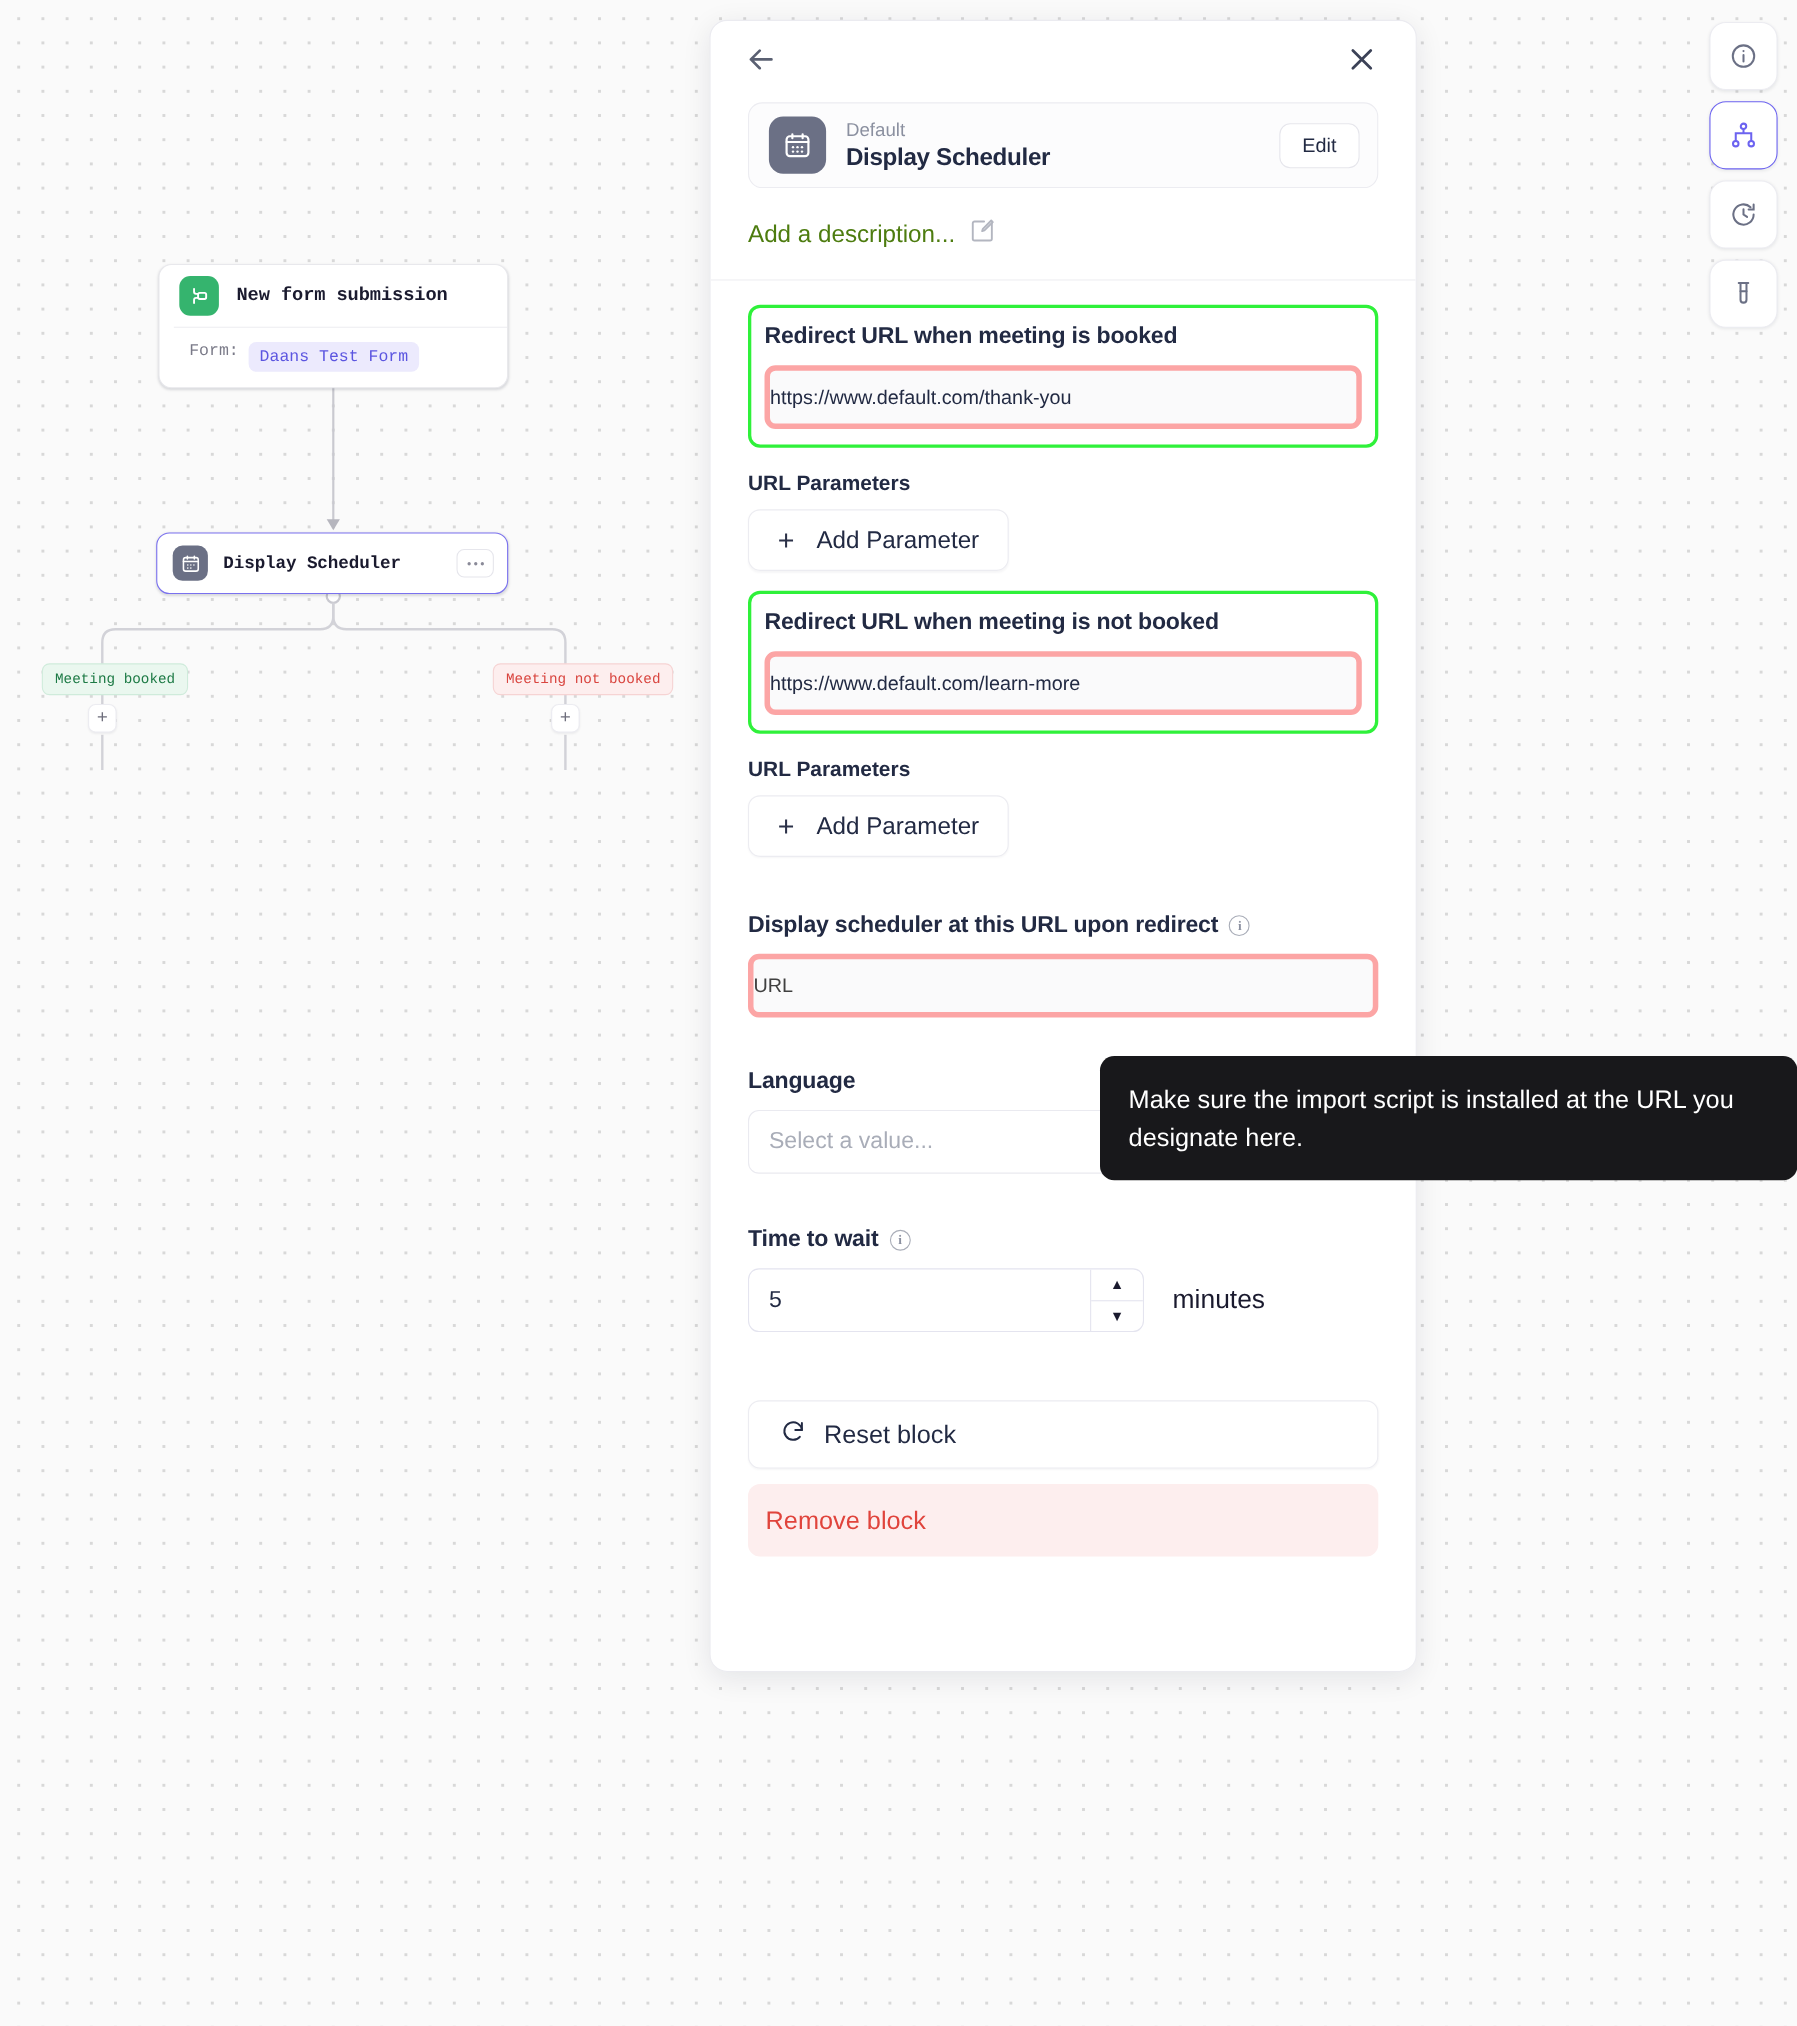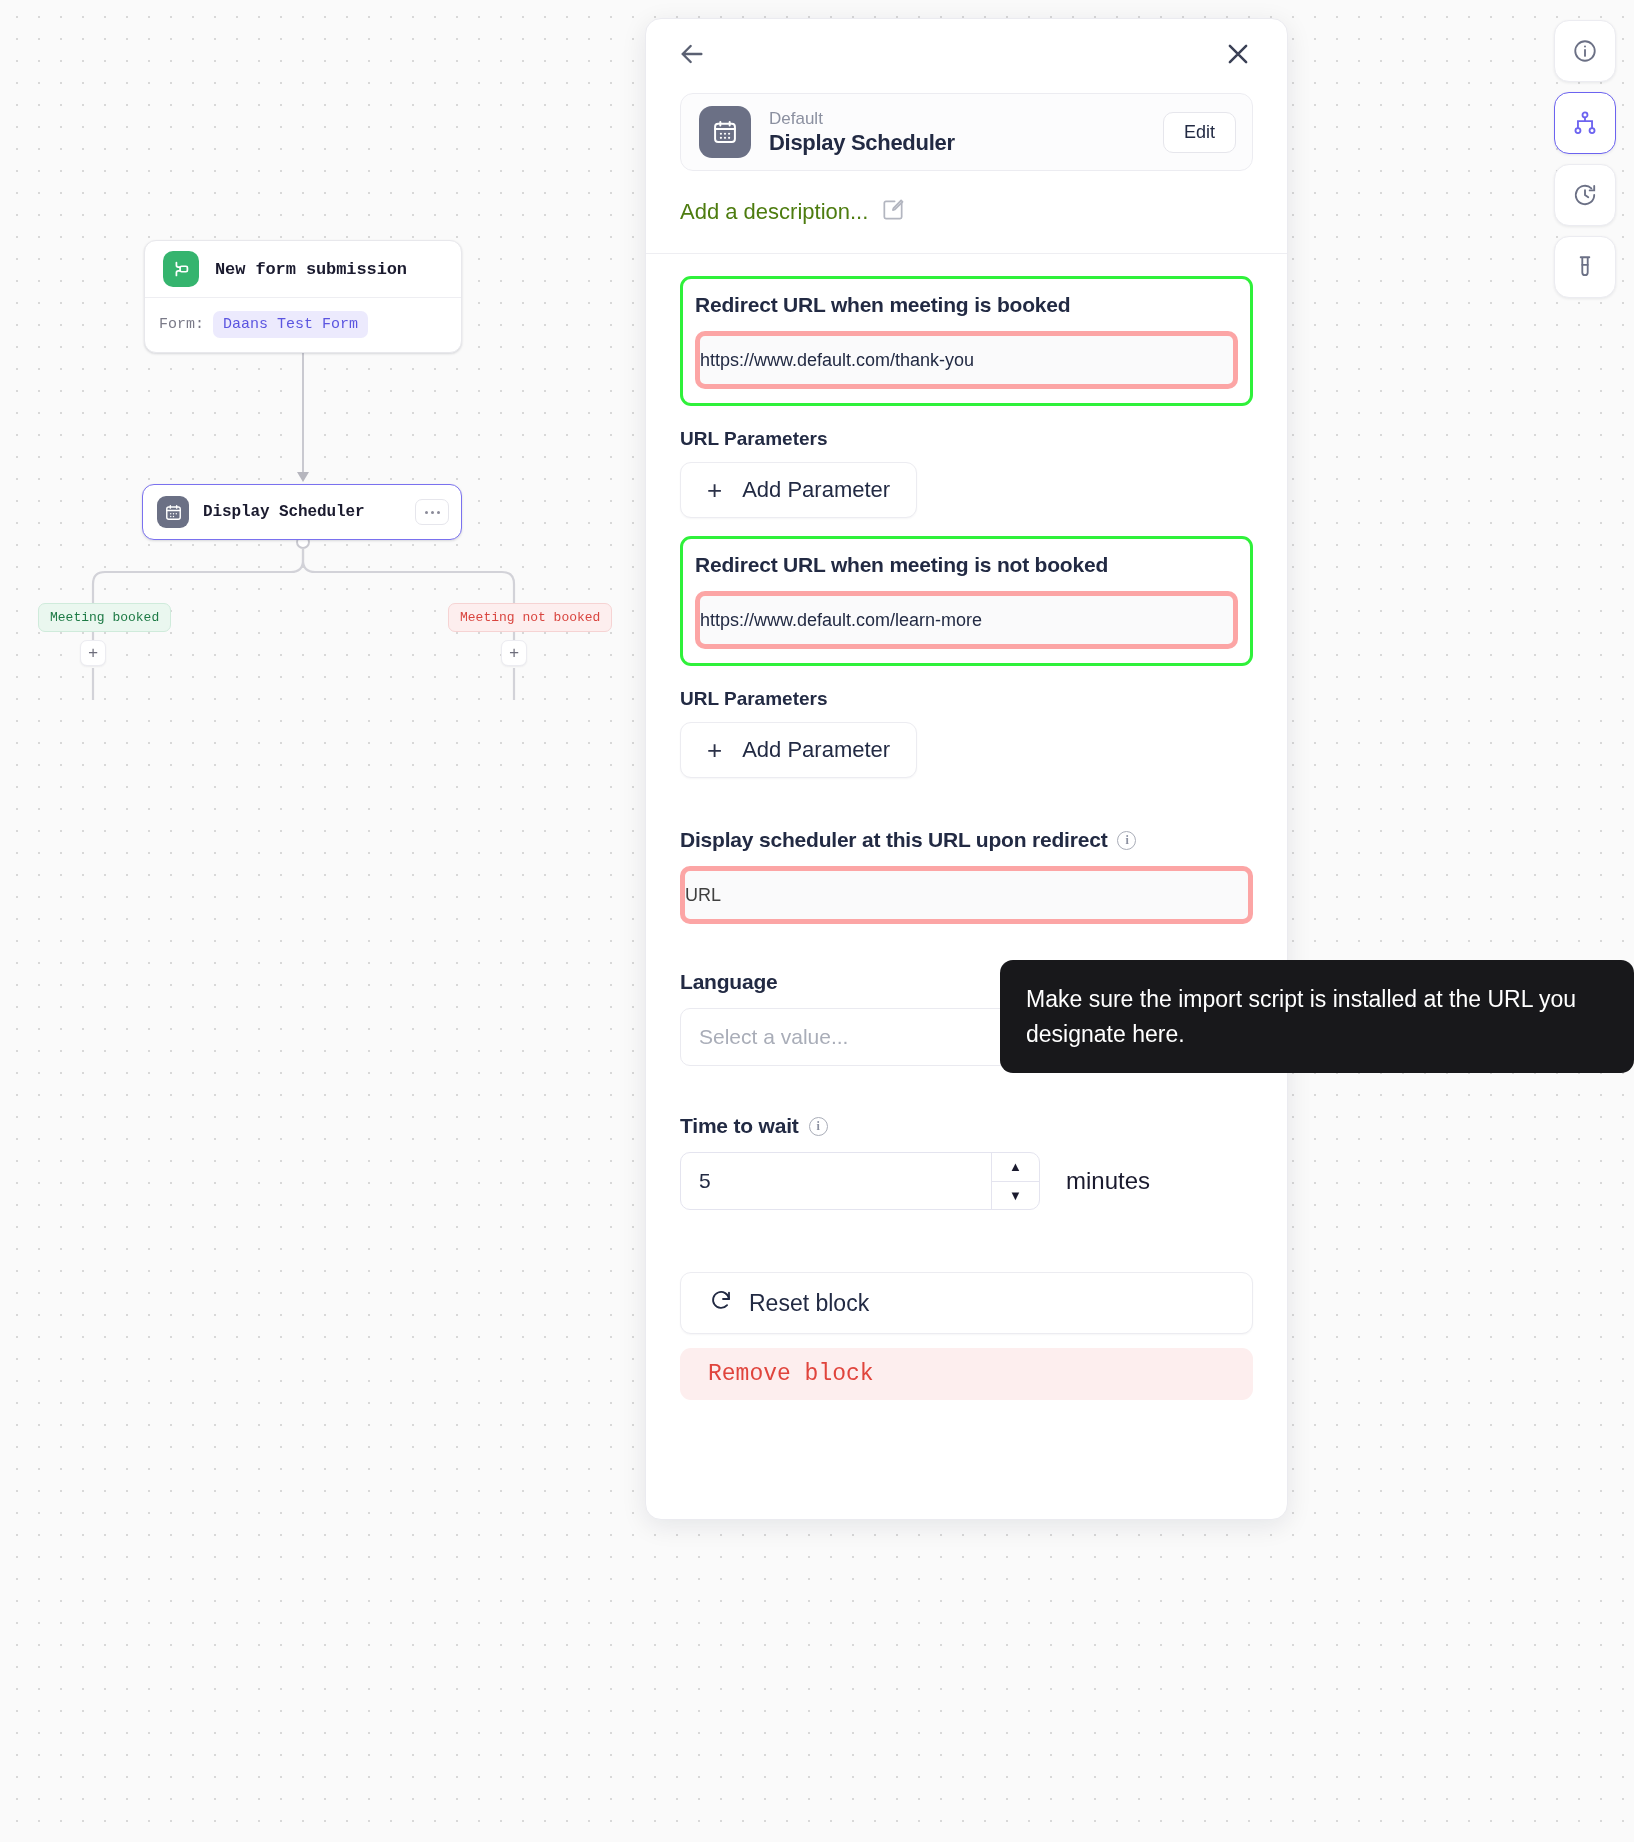--- a/index.html
+++ b/index.html
@@ -42,22 +42,23 @@
   .node-icon {
     width: 36px; height: 36px; border-radius: 10px;
     display: flex; align-items: center; justify-content: center;
     flex: none;
   }
   .icon-green { background: #3cb371; background: #35b46e; }
   .icon-slate { background: #6b7085; }
   .node-body {
     border-top: 1px solid #eeeef2;
     padding: 13px 16px 14px 14px;
-    display: flex; align-items: center; gap: 9px;
+    display: flex; gap: 9px;
     font-size: 15px;
+    margin-left: 13px;
   }
   .form-label { color: #7a7a88; }
   .form-chip {
     background: #eceafd; color: #5b55e0; border-radius: 7px;
     padding: 5px 10px; font-size: 15px;
   }
 
   .node-scheduler {
     left: 142px; top: 484px; width: 320px; height: 56px;
     border: 1.5px solid #7a71ef;
@@ -228,23 +229,23 @@
   }
   .btn-reset {
     border: 1px solid #ececf1; background: #fff; border-radius: 11px;
     height: 62px; padding: 0 28px;
     display: inline-flex; align-items: center; gap: 16px;
     font-size: 23px; color: #222a43;
     box-shadow: 0 1px 2px rgba(16,24,40,.04);
   }
   .btn-remove {
     background: #fdeeee; border: none; border-radius: 11px;
-    height: 52px; padding: 0 28px;
+    height: 66px; padding: 0 16px;
     display: inline-flex; align-items: center;
-    font-size: 23px; color: #e0443c; font-family: Liberation Mono, monospace;
+    font-size: 23px; color: #e0443c;
   }
 
   
   #tooltip {
     position: absolute; left: 1000px; top: 960px;
     width: 634px;
     background: #18181b; color: #fff;
     border-radius: 13px;
     padding: 22px 26px;
     font-size: 23px; line-height: 1.5;

